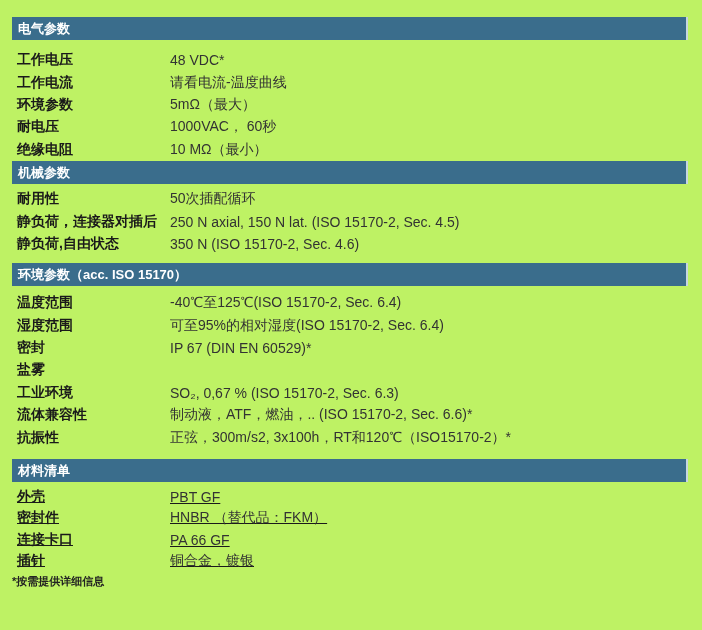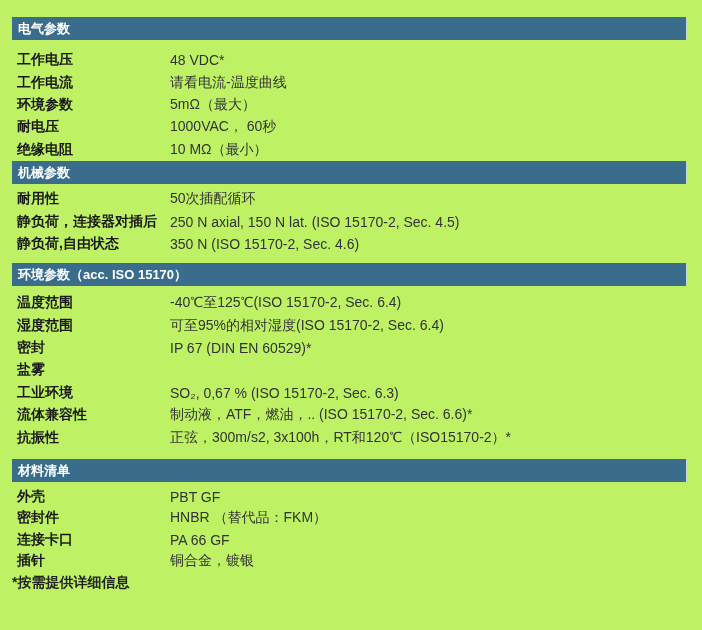--- a/index.html
+++ b/index.html
@@ -40,34 +40,34 @@
   .rows-3 { padding-top: 6px;  padding-bottom: 0px; }
   .rows-4 { padding-top: 4px;  padding-bottom: 0px; }
 
   .row {
     display: grid;
     grid-template-columns: 158px 1fr;
     align-items: center;
     height: 22.4px;
     font-size: 14px;
   }
-  .rows-4 .row { height: 21.5px; }
+  .rows-4 .row { height: 21.5px; text-decoration: underline; }
   .lbl {
     padding-left: 5px;
     font-weight: bold;
     color: #1a1a1a;
     white-space: nowrap;
   }
   .val {
     color: #333333;
     white-space: nowrap;
   }
   .footnote {
     margin-top: 2px;
-    font-size: 14px;
+    font-size: 11px;
     font-weight: bold;
     color: #222222;
   }
 </style>
 </head>
 <body>
 
 <div class="page">
   <div class="content">
 

